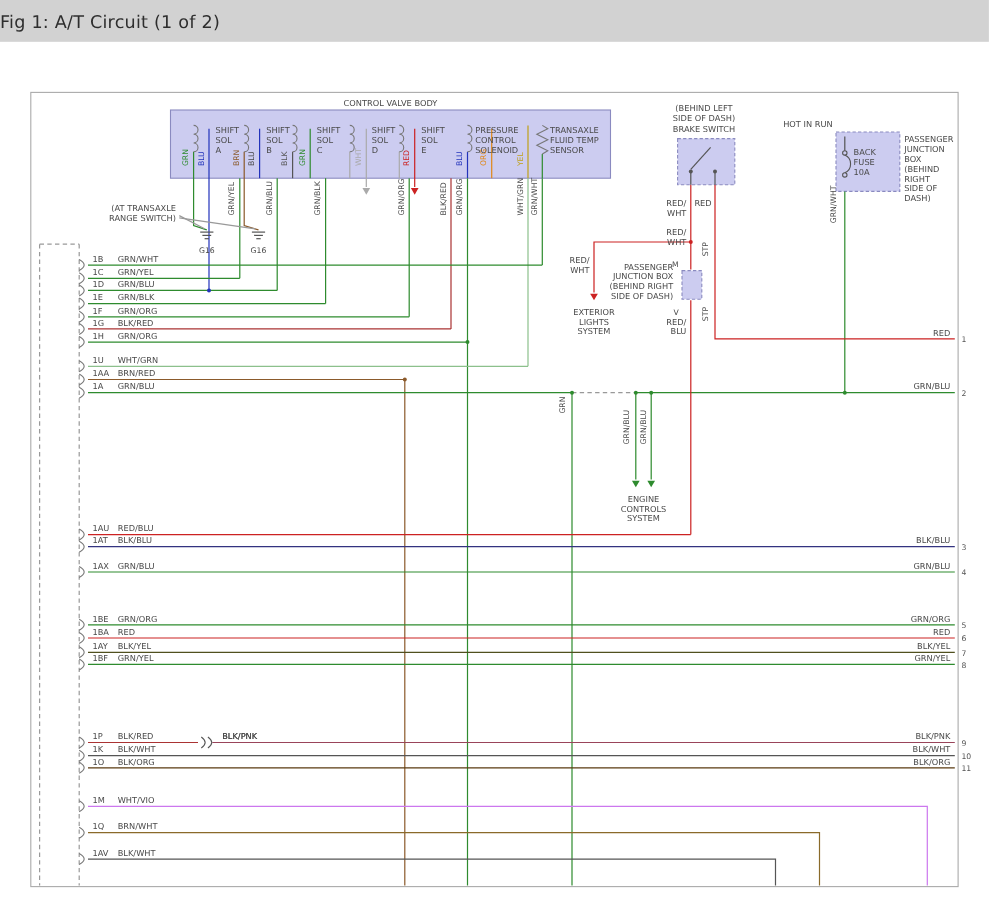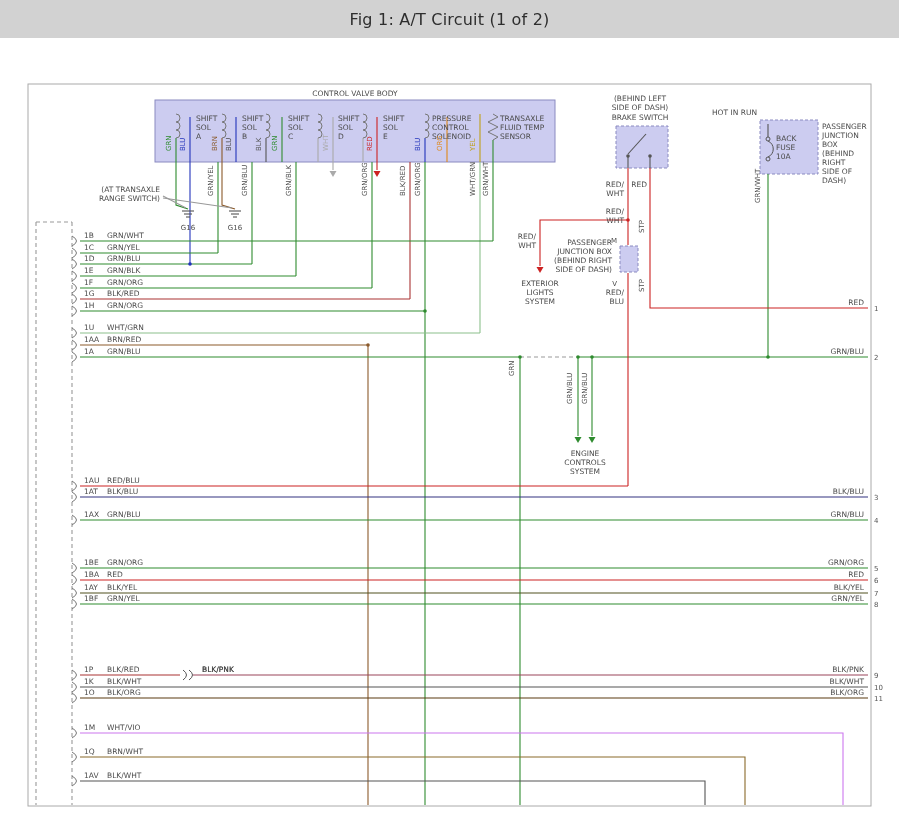--- a/index.html
+++ b/index.html
@@ -1,18 +1,18 @@
 <!DOCTYPE html>
 <html><head>
 <meta charset="utf-8">
 <style>
   html,body{margin:0;padding:0;background:#fff;}
   body{width:899px;height:823px;position:relative;font-family:"DejaVu Sans",sans-serif;overflow:hidden;}
   .header{position:absolute;left:0;top:0;width:899px;height:38px;background:#d2d2d2;
-          display:flex;align-items:center;justify-content:center;}
+          display:flex;align-items:center;justify-content:flex-start;}
   .header .title{font-size:16px;color:#2e2e2e;letter-spacing:.2px;}
   #diagram-svg{position:absolute;left:0;top:0;font-family:"DejaVu Sans",sans-serif;}
   #diagram-svg text{font-family:"DejaVu Sans",sans-serif;}
 </style>
 </head>
 <body>
 
 <div class="header">
   <div class="title">Fig 1: A/T Circuit (1 of 2)</div>
 </div>

